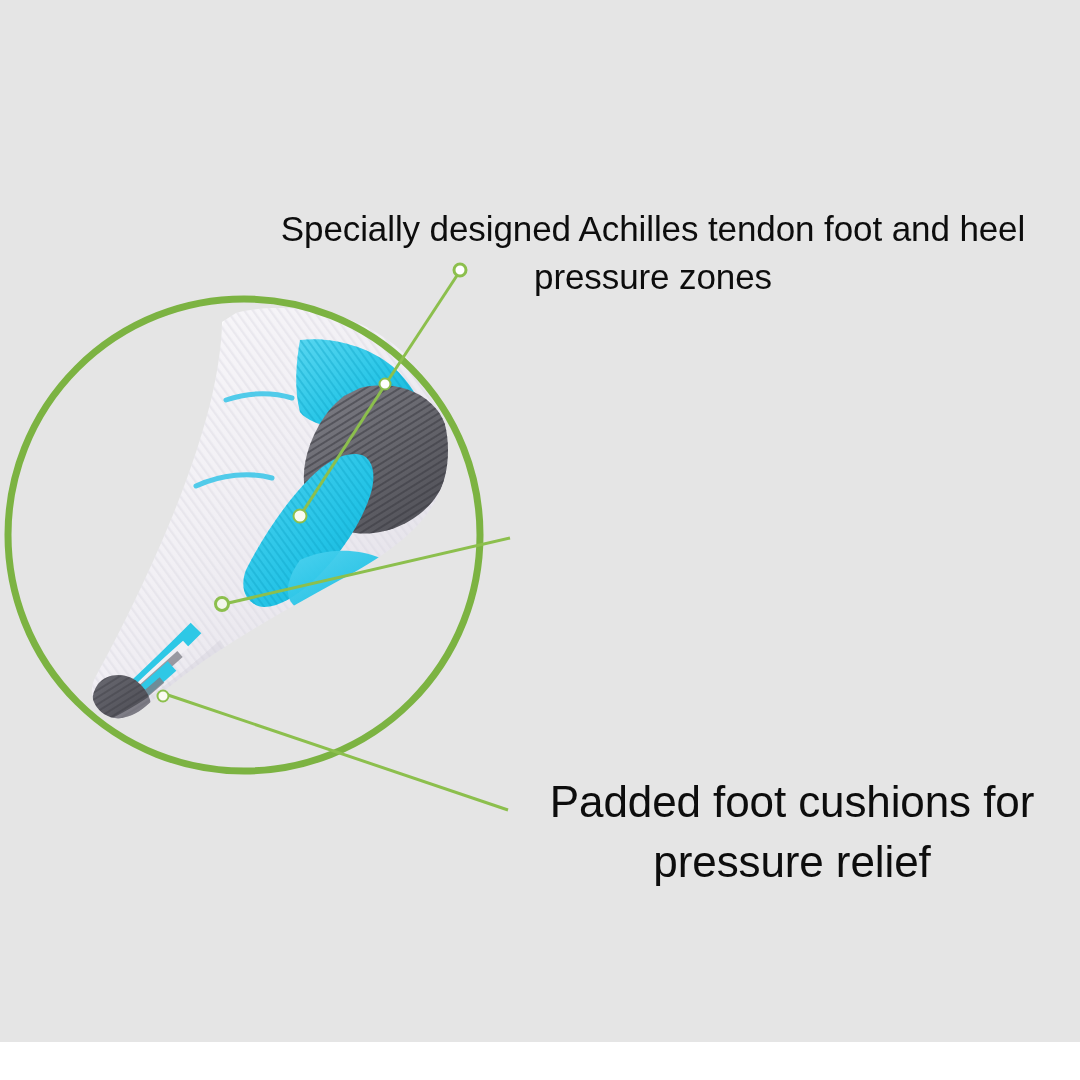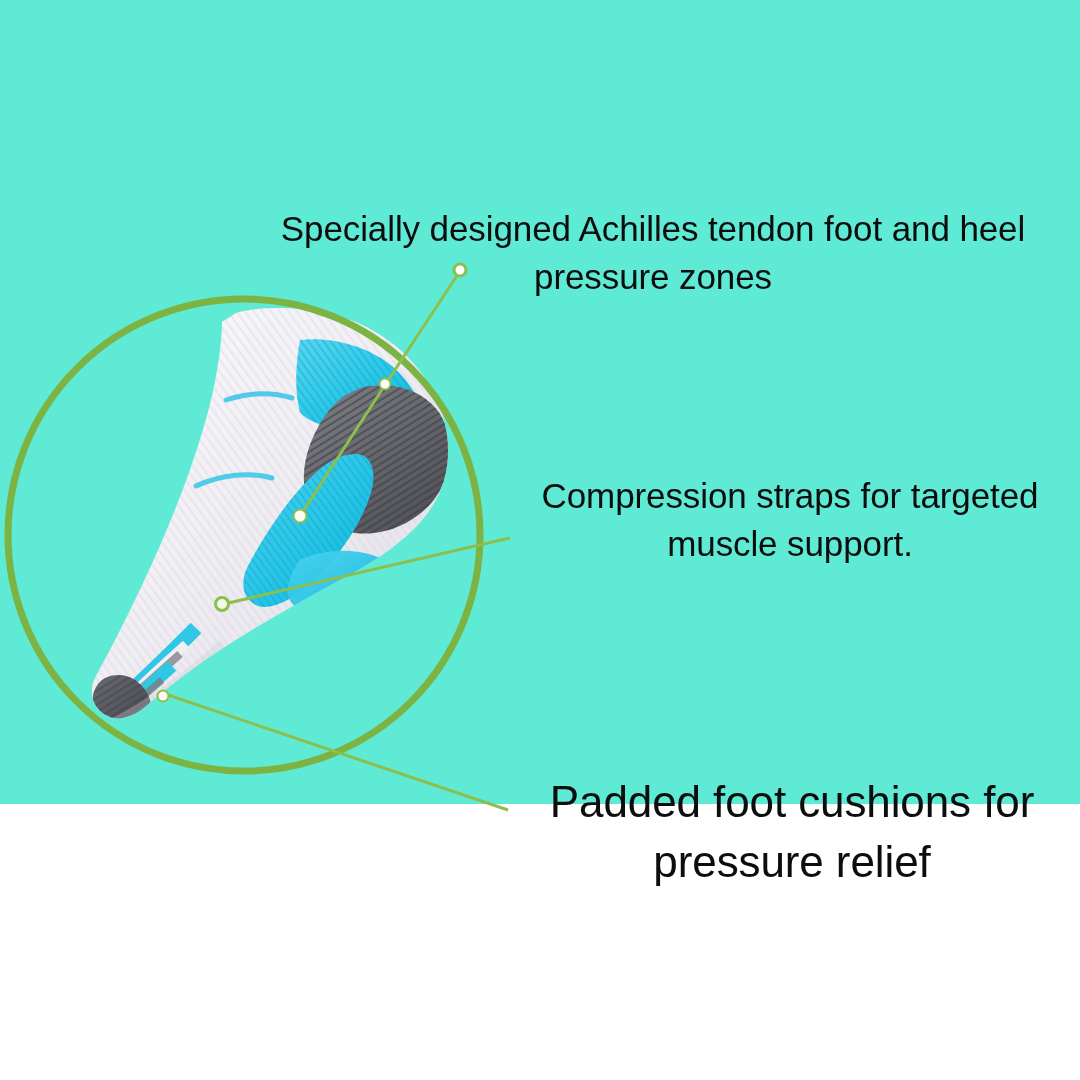--- a/index.html
+++ b/index.html
@@ -14,22 +14,22 @@
     overflow: hidden;
     font-family: "Liberation Sans", sans-serif;
     color: #111111;
     position: relative;
   }
   #stage {
     position: absolute;
     left: 0;
     top: 0;
     width: 1080px;
-    height: 804px;
-    background: #5eead4;
+    height: 1042px;
+    background: #e5e5e5;
   }
 
   
   .callout {
     position: absolute;
     text-align: center;
     font-family: "Liberation Sans", sans-serif;
     font-weight: 400;
     color: #0d0d0d;
     line-height: 1.36;
@@ -234,19 +234,17 @@
       <circle cx="385" cy="384" r="5.5" fill="#ffffff" stroke="#8cbf4d" stroke-width="2"></circle>
       <circle cx="300" cy="516" r="6.5" fill="#fbfbf2" stroke="#8cbf4d" stroke-width="2"></circle>
       <circle cx="222" cy="604" r="6.5" fill="#f3f7ea" stroke="#8cbf4d" stroke-width="3"></circle>
       <circle cx="163" cy="696" r="5.5" fill="#fbfbf2" stroke="#8cbf4d" stroke-width="2"></circle>
     </g>
   </svg>
 
   <div class="callout" id="callout-achilles">Specially designed Achilles tendon foot and heel
 pressure zones</div>
 
-  <div class="callout" id="callout-compression">Compression straps for targeted
-muscle support.</div>
 
   <div class="callout" id="callout-padded">Padded foot cushions for
 pressure relief</div>
 
 </div>
 
 </body></html>

